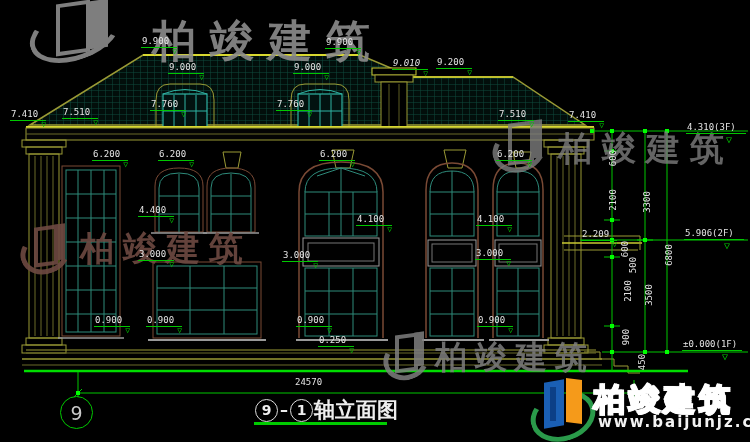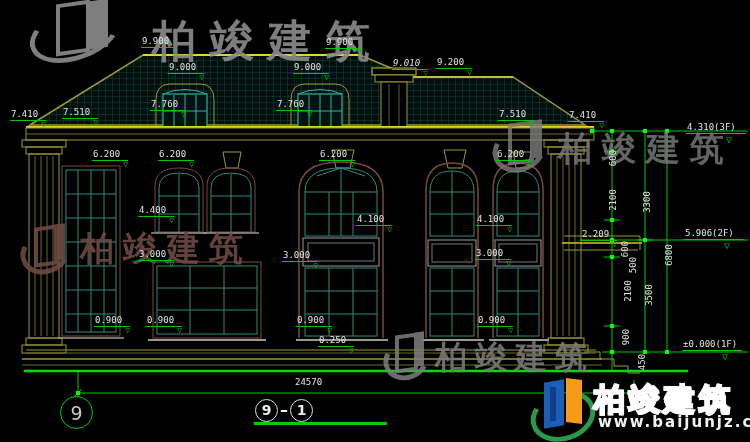--- a/index.html
+++ b/index.html
@@ -303,20 +303,21 @@
     <div class="b2"></div>
     <div class="b3"></div>
     <div class="lname">柏竣建筑</div>
     <div class="lurl">www.baijunjz.com</div>
   </div>
 
   <div class="fig-title">
     <span class="num">9</span>
     <span class="dash">–</span>
     <span class="num">1</span>
+    <span>轴立面图</span>
   </div>
   <div class="underline"></div>
 
   <div class="axis-bubble">9</div>
 
   <div id="labels">
       <div class="lvl" style="left: 141px; top: 36px;">9.900</div>
       <div class="lvl" style="left: 325px; top: 37px;">9.900</div>
       <div class="lvl" style="left: 168px; top: 62px;">9.000</div>
       <div class="lvl" style="left: 293px; top: 62px;">9.000</div>

